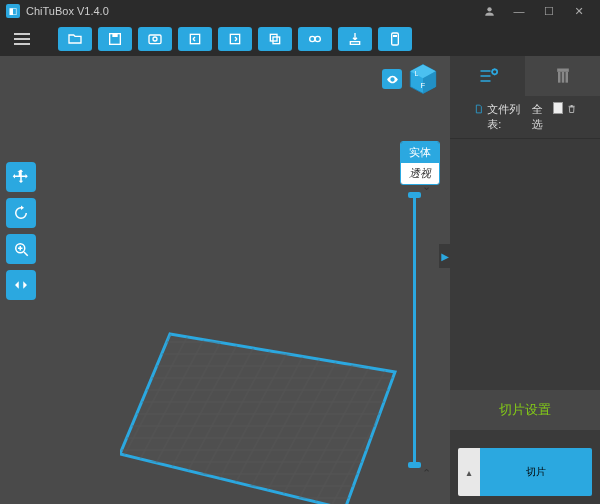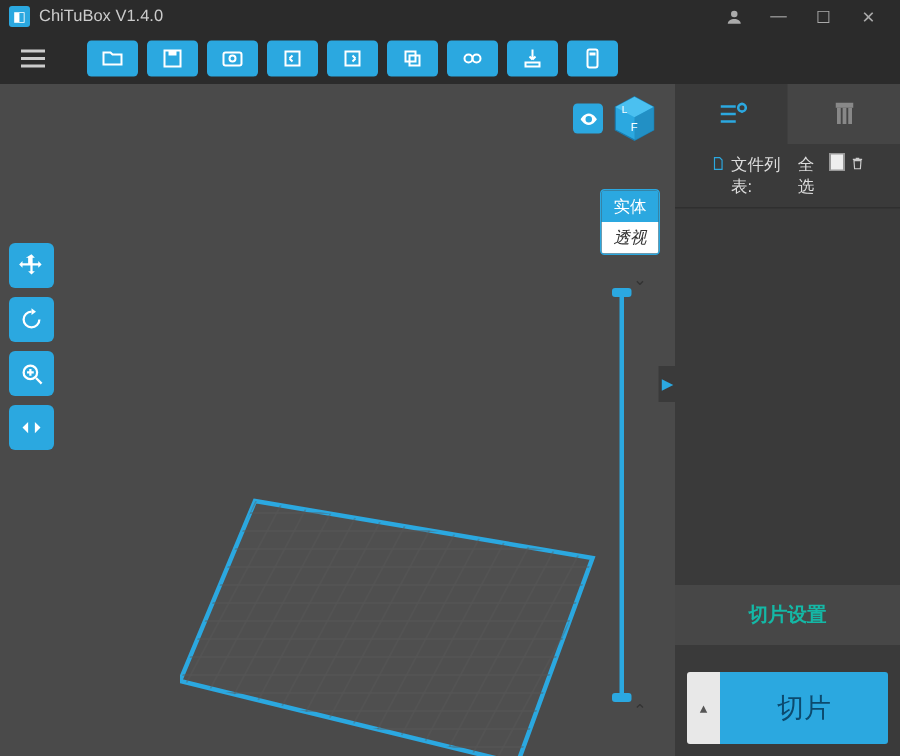--- a/index.html
+++ b/index.html
@@ -21,21 +21,21 @@
 
 .left-tools { position: absolute; left: 6px; top: 106px; display: flex; flex-direction: column; gap: 6px; z-index: 5; }
 .left-tool { width: 30px; height: 30px; background: #2ba8e0; border-radius: 4px; display: flex; align-items: center; justify-content: center; }
 .left-tool svg { width: 18px; height: 18px; fill: #fff; }
 
 .view-cube { position: absolute; right: 10px; top: 6px; display: flex; align-items: center; gap: 4px; z-index: 5; }
 .eye-btn { width: 20px; height: 20px; background: #2ba8e0; border-radius: 3px; display: flex; align-items: center; justify-content: center; }
 .cube { width: 34px; height: 34px; position: relative; }
 .cube svg { width: 34px; height: 34px; }
 
-.view-toggle { position: absolute; right: 10px; top: 70px; display: flex; flex-direction: column; z-index: 5; border-radius: 3px; overflow: hidden; font-size: 11px; border: 1px solid #2ba8e0; }
+.view-toggle { position: absolute; right: 10px; top: 85px; display: flex; flex-direction: column; z-index: 5; border-radius: 3px; overflow: hidden; font-size: 11px; border: 1px solid #2ba8e0; }
 .view-toggle div { padding: 3px 8px; text-align: center; cursor: pointer; }
 .view-toggle .active { background: #2ba8e0; color: #fff; }
 .view-toggle .inactive { background: #fff; color: #333; font-style: italic; }
 
 .vslider { position: absolute; right: 26px; top: 124px; height: 300px; width: 20px; z-index: 5; }
 .vslider .track { position: absolute; left: 9px; top: 14px; bottom: 14px; width: 3px; background: #2ba8e0; border-radius: 2px; }
 .vslider .handle { position: absolute; left: 4px; width: 13px; height: 6px; background: #2ba8e0; border-radius: 2px; }
 .vslider .chev { position: absolute; left: 18px; color: #333; font-size: 11px; cursor: pointer; }
 
 .collapse-arrow { position: absolute; right: -1px; top: 188px; width: 12px; height: 24px; background: #3a3a3a; display: flex; align-items: center; justify-content: center; color: #2ba8e0; font-size: 10px; z-index: 5; }
@@ -45,24 +45,24 @@
 .right-panel { width: 150px; background: #3a3a3a; display: flex; flex-direction: column; color: #ddd; }
 .tabs { display: flex; height: 40px; }
 .tab { flex: 1; display: flex; align-items: center; justify-content: center; background: #454545; }
 .tab.active { background: #3a3a3a; }
 .tab svg { width: 20px; height: 20px; }
 .file-header { display: flex; padding: 6px 24px; font-size: 11px; gap: 4px; border-bottom: 1px solid #2f2f2f; }
 .file-header .fh-spacer { flex: 1; }
 .checkbox { width: 12px; height: 12px; background: #eee; border: 1px solid #999; }
 .trash { width: 12px; height: 14px; }
 .panel-body { flex: 1; }
-.slice-settings { height: 40px; background: #474747; display: flex; align-items: center; justify-content: center; font-size: 13px; color: #14b8a6; margin-bottom: 10px; font-weight: bold; }
+.slice-settings { height: 40px; background: #474747; display: flex; align-items: center; justify-content: center; font-size: 13px; color: #84cc16; margin-bottom: 10px; }
 .slice-row { display: flex; height: 48px; margin: 8px; gap: 0; }
 .slice-up { width: 22px; background: #e8e8e8; display: flex; align-items: center; justify-content: center; color: #555; font-size: 10px; border-radius: 2px 0 0 2px; }
-.slice-btn { flex: 1; background: #2ba8e0; display: flex; align-items: center; justify-content: center; color: #0c4a6e; font-size: 18px; border-radius: 0 2px 2px 0; }
+.slice-btn { flex: 1; background: #2ba8e0; display: flex; align-items: center; justify-content: center; color: #000000; font-size: 10px; border-radius: 0 2px 2px 0; }
 </style>
 </head>
 <body>
 
 <div class="titlebar">
   <div class="app-icon">◧</div>
   <span>ChiTuBox V1.4.0</span>
   <div class="spacer"></div>
   <div class="win-btn">
       <svg viewBox="0 0 24 24" width="13" height="13" fill="#aaa">

